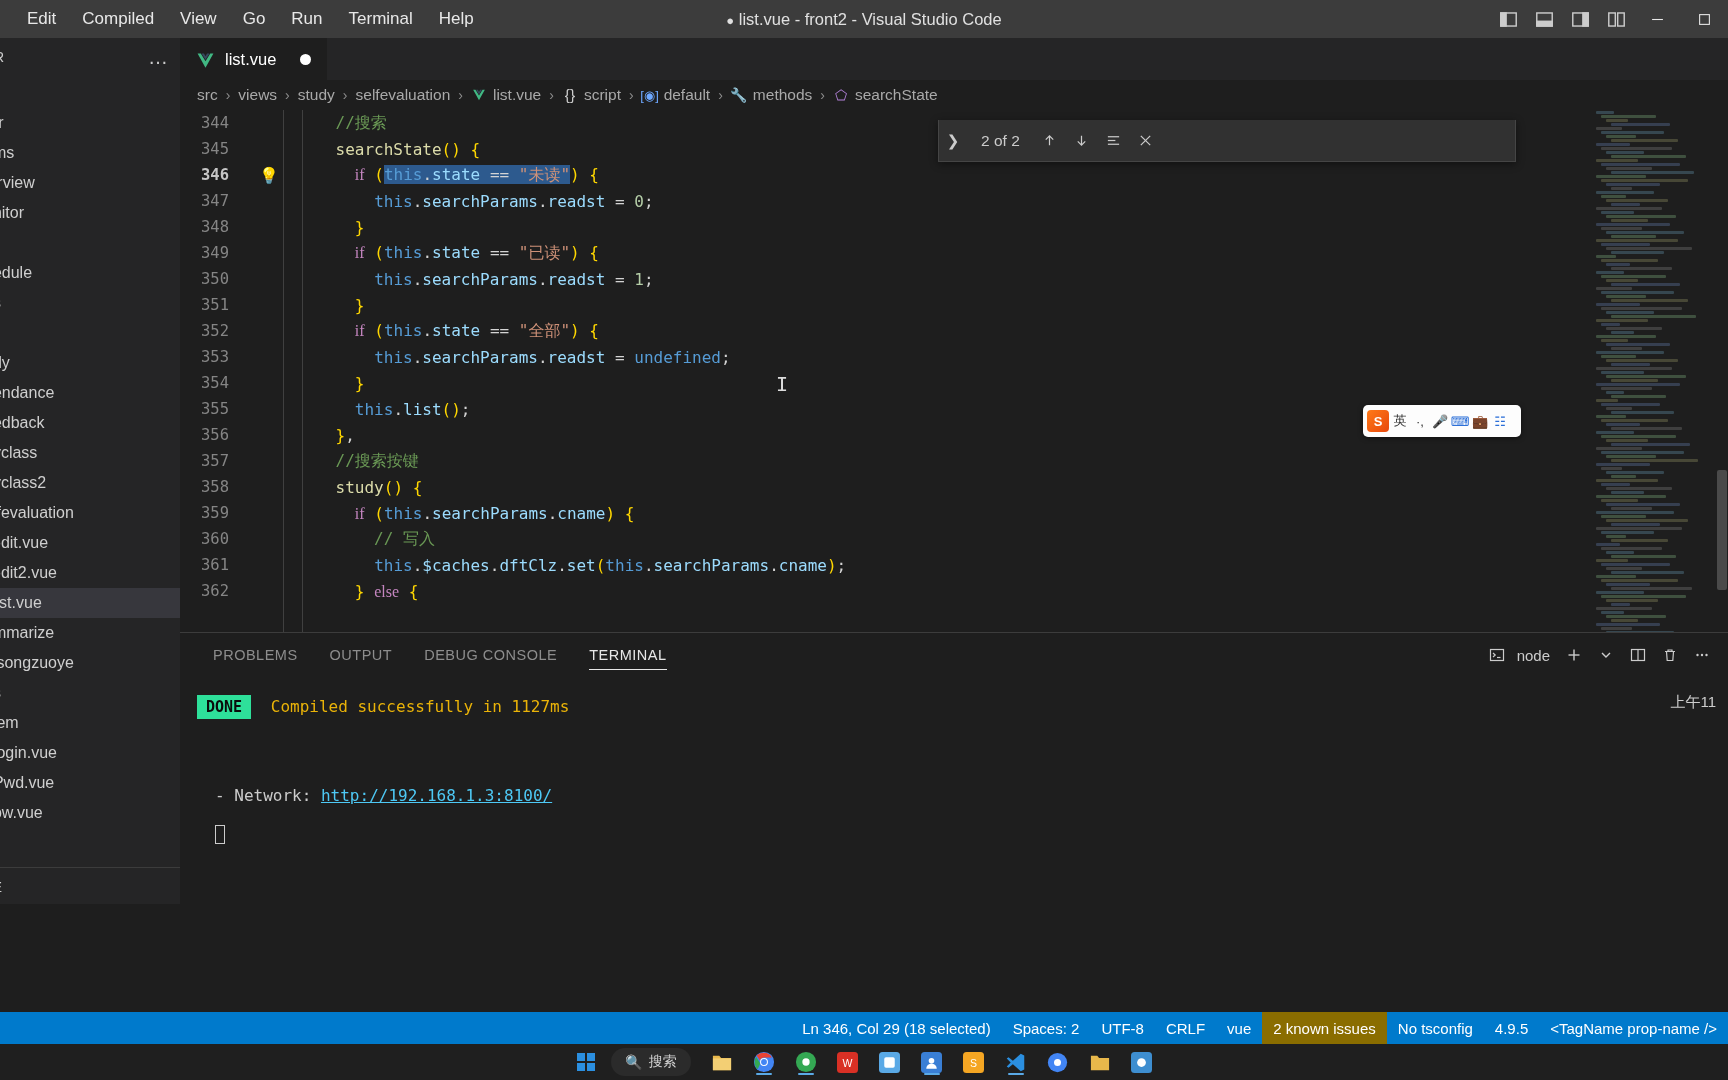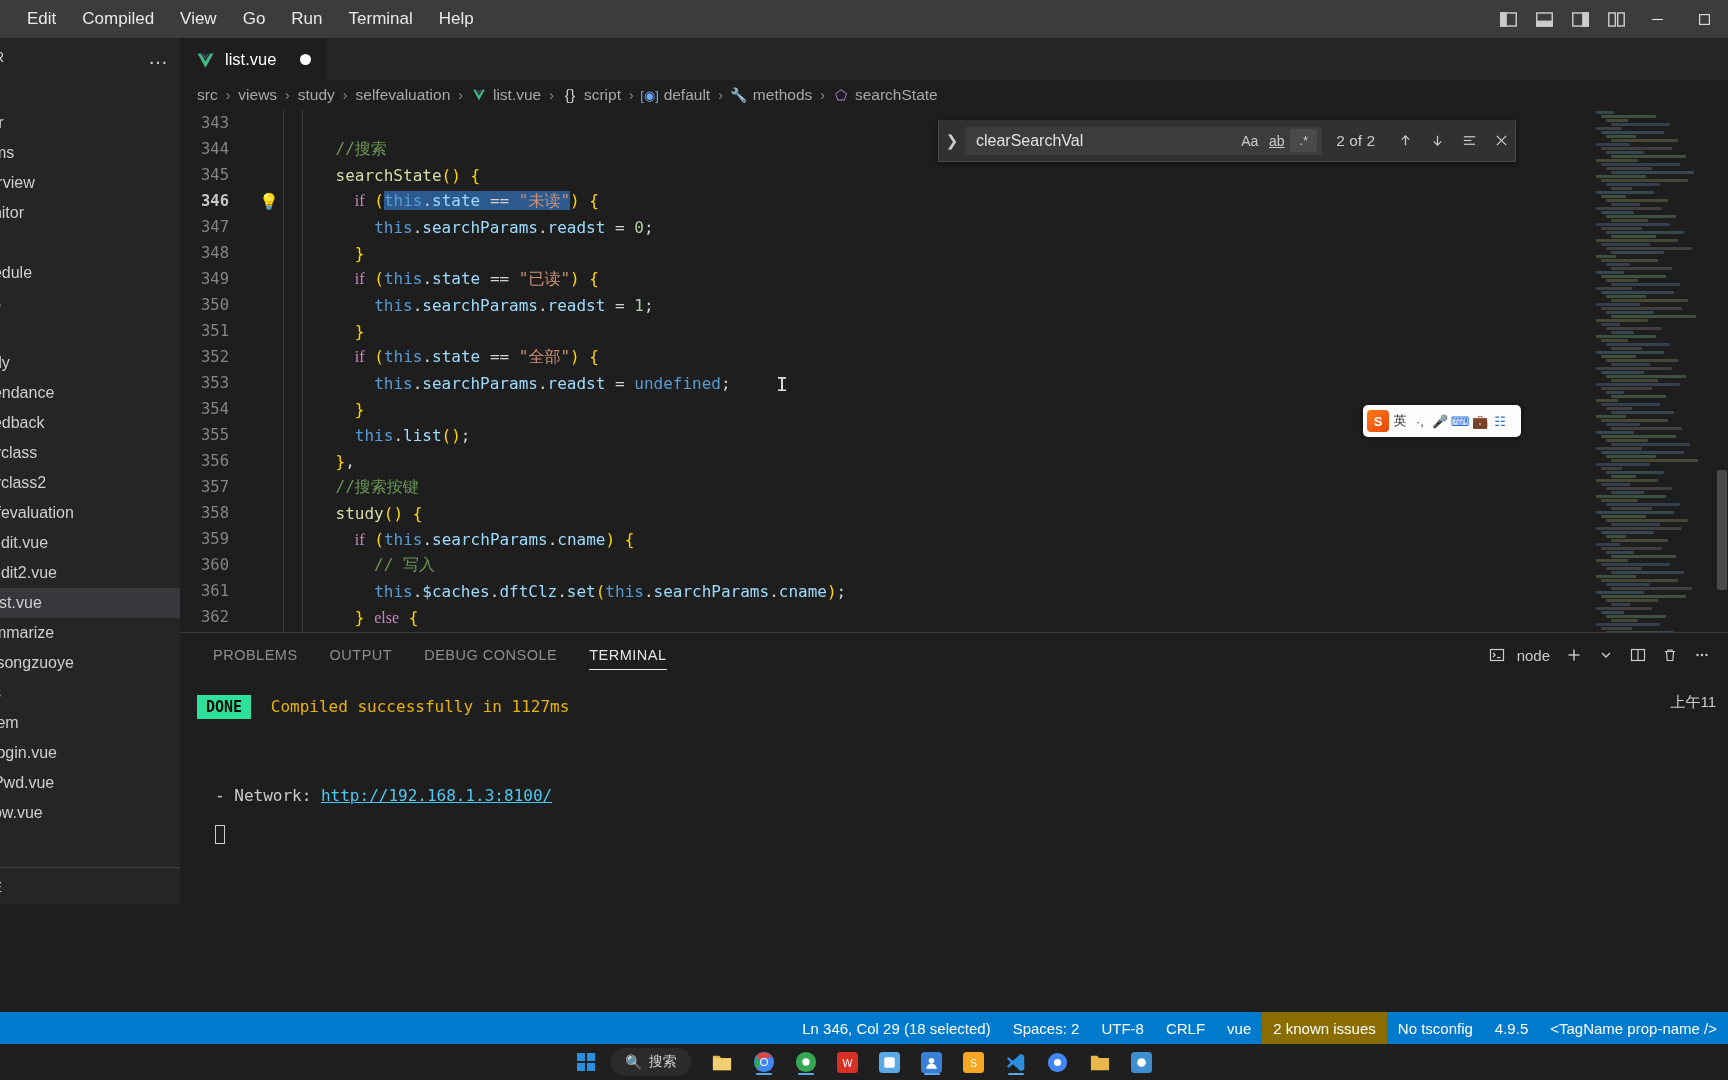--- a/index.html
+++ b/index.html
@@ -269,20 +269,24 @@
   <div class="titlebar">
     <div class="menus">
       <div class="menu-item">Edit</div>
       <div class="menu-item">Compiled</div>
       <div class="menu-item">View</div>
       <div class="menu-item">Go</div>
       <div class="menu-item">Run</div>
       <div class="menu-item">Terminal</div>
       <div class="menu-item">Help</div>
     </div>
+    <div class="title-center">
+      <span class="dirty-dot">●</span>
+      <span>list.vue - front2 - Visual Studio Code</span>
+    </div>
     <div class="title-right">
       <div class="layout-ico">
         <svg viewBox="0 0 16 16" fill="none" stroke="#cccccc" stroke-width="1.2">
           <rect x="1.5" y="2.5" width="13" height="11"></rect>
             <rect x="1.5" y="2.5" width="4.5" height="11" fill="#cccccc"></rect>
         </svg>
       </div>
       <div class="layout-ico">
         <svg viewBox="0 0 16 16" fill="none" stroke="#cccccc" stroke-width="1.2">
           <rect x="1.5" y="2.5" width="13" height="11"></rect>
@@ -470,21 +474,20 @@
           <span>searchState</span>
         </span>
       </div>
 
     <div class="code-area">
       <div class="guides">
         <div class="guide" style="left:0px"></div>
         <div class="guide" style="left:19px"></div>
       </div>
       <div class="code-scroll" id="code-lines">
-          <div class="line"><div class="lno">343</div><div class="glyph"></div><div class="codetext"></div></div>
           <div class="line"><div class="lno">344</div><div class="glyph"></div><div class="codetext">    <span class="c-com">//搜索</span></div></div>
           <div class="line"><div class="lno">345</div><div class="glyph"></div><div class="codetext"><span class="c-op"> </span><span class="c-op"> </span><span class="c-op"> </span><span class="c-op"> </span><span class="c-fn">searchState</span><span class="c-par">(</span><span class="c-par">)</span><span class="c-op"> </span><span class="c-par">{</span></div></div>
           <div class="line active"><div class="lno">346</div><div class="glyph"><span class="bulb">💡</span></div><div class="codetext"><span class="c-op"> </span><span class="c-op"> </span><span class="c-op"> </span><span class="c-op"> </span><span class="c-op"> </span><span class="c-op"> </span><span class="c-kw">if</span><span class="c-op"> </span><span class="c-par">(</span><span class="sel"><span class="c-this">this</span><span class="c-op">.</span><span class="c-prop">state</span><span class="c-op"> </span><span class="c-op">=</span><span class="c-op">=</span><span class="c-op"> </span><span class="c-str">"未读"</span></span><span class="c-par">)</span><span class="c-op"> </span><span class="c-par">{</span></div></div>
           <div class="line"><div class="lno">347</div><div class="glyph"></div><div class="codetext"><span class="c-op"> </span><span class="c-op"> </span><span class="c-op"> </span><span class="c-op"> </span><span class="c-op"> </span><span class="c-op"> </span><span class="c-op"> </span><span class="c-op"> </span><span class="c-this">this</span><span class="c-op">.</span><span class="c-prop">searchParams</span><span class="c-op">.</span><span class="c-prop">readst</span><span class="c-op"> </span><span class="c-op">=</span><span class="c-op"> </span><span class="c-num">0</span><span class="c-op">;</span></div></div>
           <div class="line"><div class="lno">348</div><div class="glyph"></div><div class="codetext"><span class="c-op"> </span><span class="c-op"> </span><span class="c-op"> </span><span class="c-op"> </span><span class="c-op"> </span><span class="c-op"> </span><span class="c-par">}</span></div></div>
           <div class="line"><div class="lno">349</div><div class="glyph"></div><div class="codetext"><span class="c-op"> </span><span class="c-op"> </span><span class="c-op"> </span><span class="c-op"> </span><span class="c-op"> </span><span class="c-op"> </span><span class="c-kw">if</span><span class="c-op"> </span><span class="c-par">(</span><span class="c-this">this</span><span class="c-op">.</span><span class="c-prop">state</span><span class="c-op"> </span><span class="c-op">=</span><span class="c-op">=</span><span class="c-op"> </span><span class="c-str">"已读"</span><span class="c-par">)</span><span class="c-op"> </span><span class="c-par">{</span></div></div>
           <div class="line"><div class="lno">350</div><div class="glyph"></div><div class="codetext"><span class="c-op"> </span><span class="c-op"> </span><span class="c-op"> </span><span class="c-op"> </span><span class="c-op"> </span><span class="c-op"> </span><span class="c-op"> </span><span class="c-op"> </span><span class="c-this">this</span><span class="c-op">.</span><span class="c-prop">searchParams</span><span class="c-op">.</span><span class="c-prop">readst</span><span class="c-op"> </span><span class="c-op">=</span><span class="c-op"> </span><span class="c-num">1</span><span class="c-op">;</span></div></div>
           <div class="line"><div class="lno">351</div><div class="glyph"></div><div class="codetext"><span class="c-op"> </span><span class="c-op"> </span><span class="c-op"> </span><span class="c-op"> </span><span class="c-op"> </span><span class="c-op"> </span><span class="c-par">}</span></div></div>
           <div class="line"><div class="lno">352</div><div class="glyph"></div><div class="codetext"><span class="c-op"> </span><span class="c-op"> </span><span class="c-op"> </span><span class="c-op"> </span><span class="c-op"> </span><span class="c-op"> </span><span class="c-kw">if</span><span class="c-op"> </span><span class="c-par">(</span><span class="c-this">this</span><span class="c-op">.</span><span class="c-prop">state</span><span class="c-op"> </span><span class="c-op">=</span><span class="c-op">=</span><span class="c-op"> </span><span class="c-str">"全部"</span><span class="c-par">)</span><span class="c-op"> </span><span class="c-par">{</span></div></div>
           <div class="line"><div class="lno">353</div><div class="glyph"></div><div class="codetext"><span class="c-op"> </span><span class="c-op"> </span><span class="c-op"> </span><span class="c-op"> </span><span class="c-op"> </span><span class="c-op"> </span><span class="c-op"> </span><span class="c-op"> </span><span class="c-this">this</span><span class="c-op">.</span><span class="c-prop">searchParams</span><span class="c-op">.</span><span class="c-prop">readst</span><span class="c-op"> </span><span class="c-op">=</span><span class="c-op"> </span><span class="c-this">undefined</span><span class="c-op">;</span></div></div>
@@ -684,30 +687,20 @@
           <div class="mm-line" style="width: 61px; margin-left: 15px; background: rgb(90, 90, 90);"></div>
         </div>
       <div class="scroll-v">
         <div class="scroll-thumb"></div>
       </div>
     </div>
   </div>
 
   <div class="find-widget">
     <div class="find-toggle">❯</div>
-    <div class="find-input">
-      <input type="text" id="find-input-el" value="clearSearchVal" style="">
-      <div class="fbtn">Aa</div>
-      <div class="fbtn">
-        <span style="text-decoration:underline">ab</span>
-      </div>
-      <div class="fbtn on">
-        <span style="font-size:13px">.*</span>
-      </div>
-    </div>
     <div class="match-count">2 of 2</div>
     <div class="nav-btns">
       <div class="nbtn">
         <svg viewBox="0 0 16 16" fill="none" stroke="#cccccc" stroke-width="1.3">
             <path d="M8 13V3M4 7l4-4 4 4"></path>
           </svg>
       </div>
       <div class="nbtn">
         <svg viewBox="0 0 16 16" fill="none" stroke="#cccccc" stroke-width="1.3">
             <path d="M8 3v10M4 9l4 4 4-4"></path>

